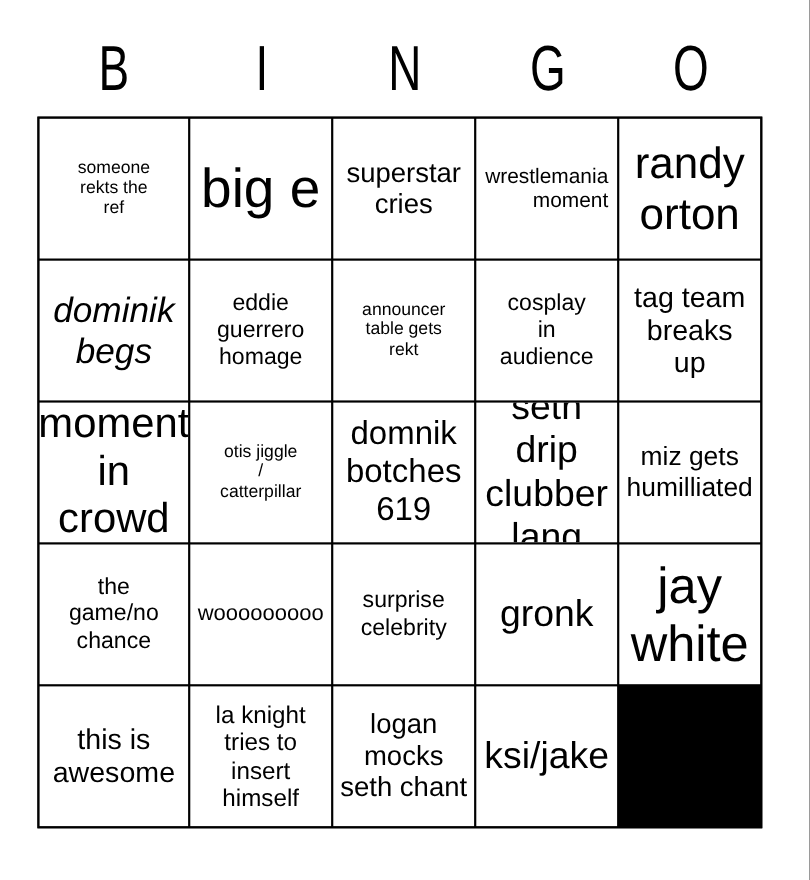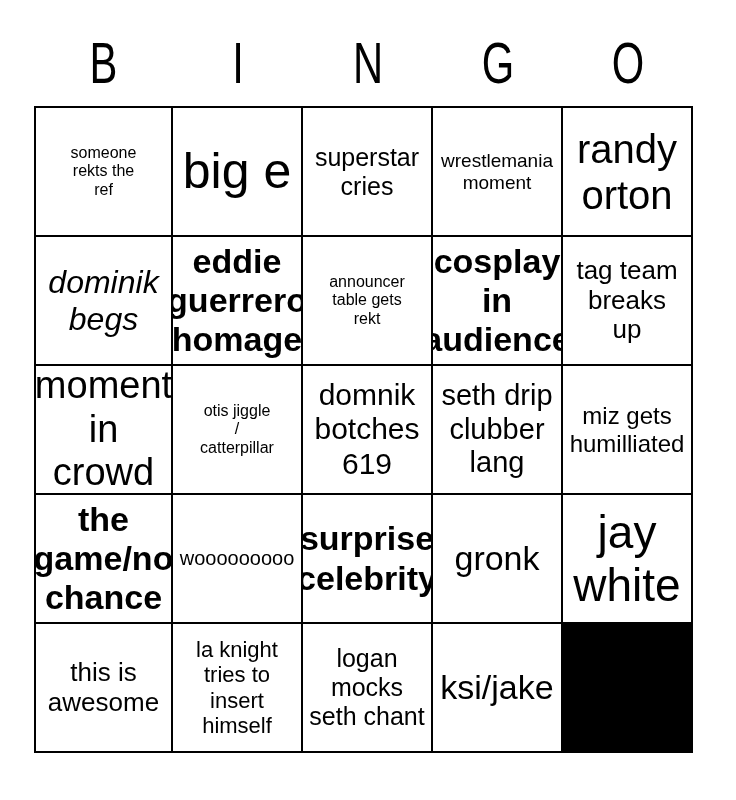--- a/index.html
+++ b/index.html
@@ -23,29 +23,29 @@
     grid-template-columns:135px 128px 128px 128px 128px;
     grid-template-rows:repeat(5,127px);
     gap:2px;background:#000000;border:2px solid #000000;
   }
   .cell{
     background:#ffffff;
     display:flex;align-items:center;justify-content:center;
     text-align:center;white-space:pre-line;
     line-height:1.15;padding:2px;box-sizing:border-box;overflow:hidden;
   }
-  .fs18{font-size:19px;}
+  .fs18{font-size:19px;text-align:right;}
   .fs20{font-size:20px;text-align:right;}
   .fs22{font-size:22px;}
   .fs23{font-size:16px;}
   .fs24{font-size:24px;text-align:center;}
   .fs25{font-size:25px;}
   .fs26{font-size:26px;}
-  .fs28{font-size:34px;font-weight:bold;}
-  .fs29{font-size:29px;}
+  .fs28{font-size:21px;}
+  .fs29{font-size:34px;}
   .fs30{font-size:30px;}
   .fs32{font-size:32px;font-style:italic;}
   .fs34{font-size:34px;}
   .fs38{font-size:38px;}
   .fs40{font-size:40px;}
   .fs42{font-size:34px;}
   .fs46{font-size:46px;}
   .fs50{font-size:50px;}
 </style>
 </head>

